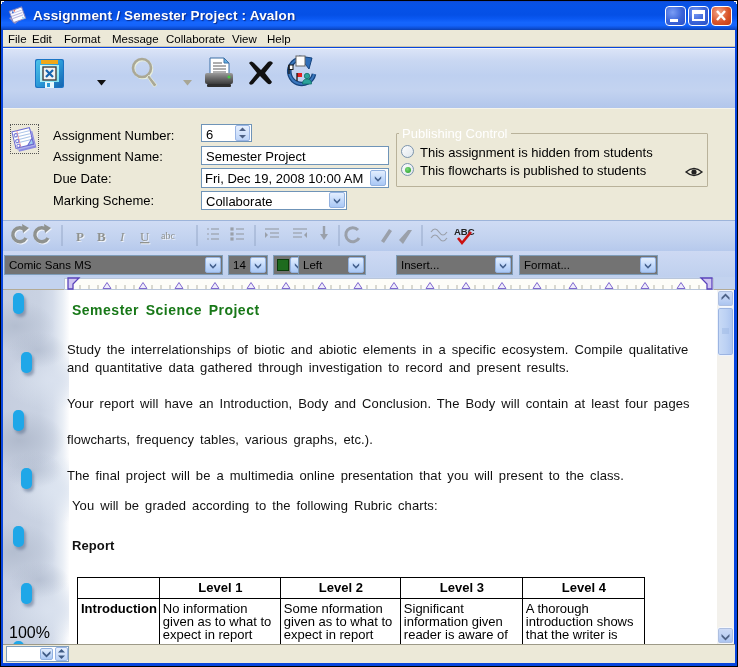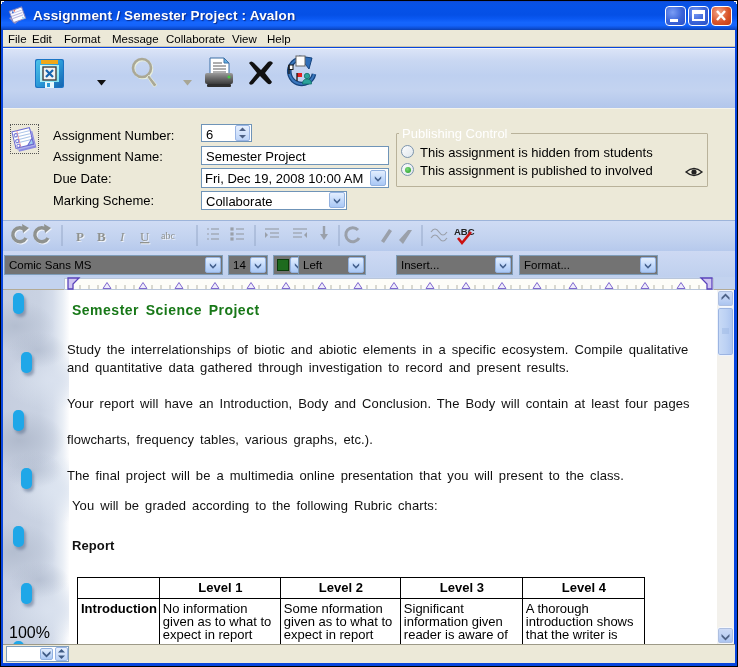--- a/index.html
+++ b/index.html
@@ -253,21 +253,21 @@
     </svg>
 </div>
 
 <fieldset id="pub">
     <legend>Publishing Control</legend>
   </fieldset>
 <div class="abs radio" style="left:401px;top:145px"></div>
 <div class="abs rlabel" style="left:420px;top:145px">This assignment is hidden from students</div>
 <div class="abs radio" style="left:401px;top:163px"></div>
 <div class="abs" style="left:404.5px;top:166.5px;width:6px;height:6px;border-radius:50%;background:radial-gradient(circle at 40% 35%,#7ed87e,#1d9c1d)"></div>
-<div class="abs rlabel" style="left:420px;top:163px">This assignment is published to involved</div>
+<div class="abs rlabel" style="left:420px;top:163px">This flowcharts is published to students</div>
 <svg class="abs" style="left:685px;top:166px" width="18" height="12" viewBox="0 0 18 12">
   <path d="M1 6 Q9 -1 17 6 Q9 13 1 6 Z" fill="none" stroke="#222" stroke-width="1.4"></path>
   <circle cx="9" cy="6" r="2.6" fill="#222"></circle>
 </svg>
 
 <div id="edbar1" class="abs"></div>
 <div id="edbar2" class="abs"></div>
 
 <svg class="abs" style="left:3px;top:222px" width="480" height="28" viewBox="0 0 480 28">
   <defs>

